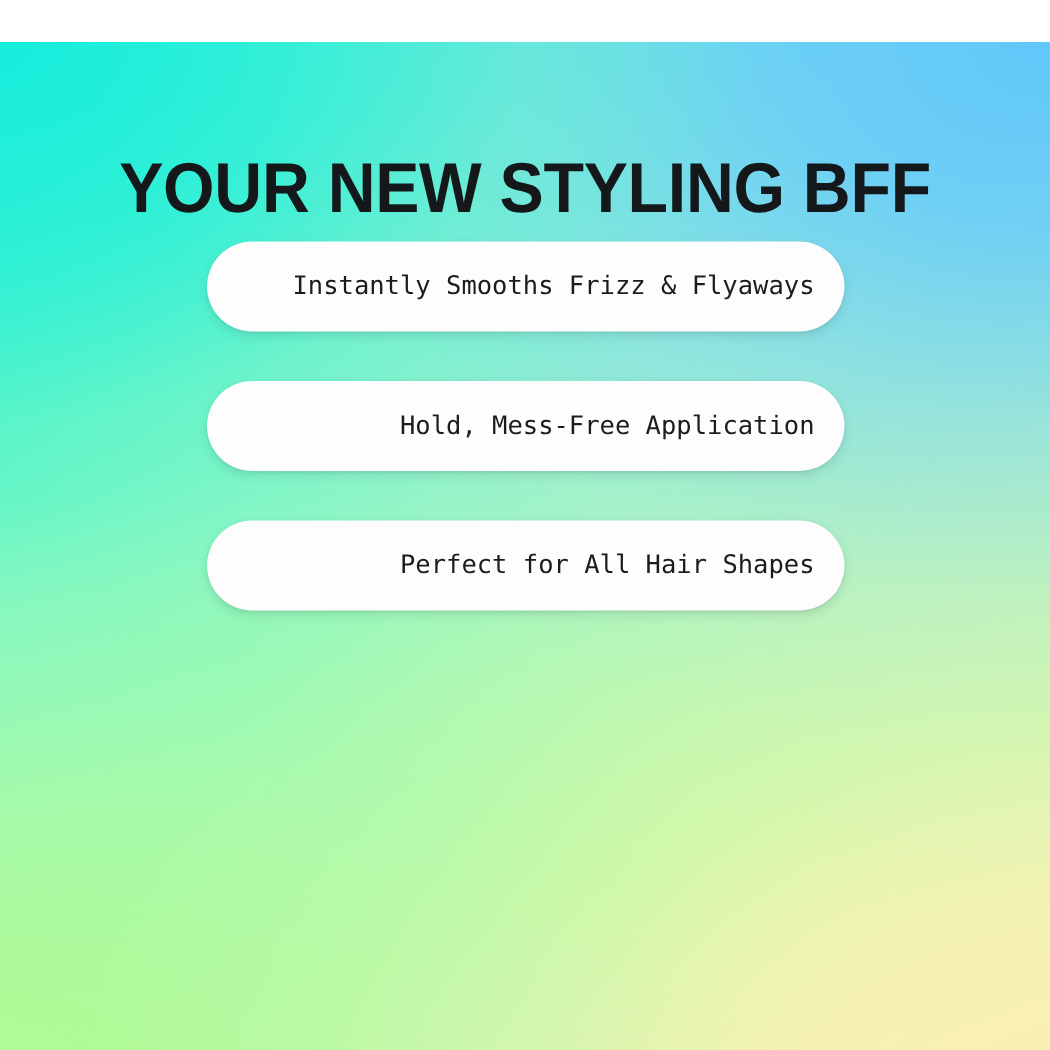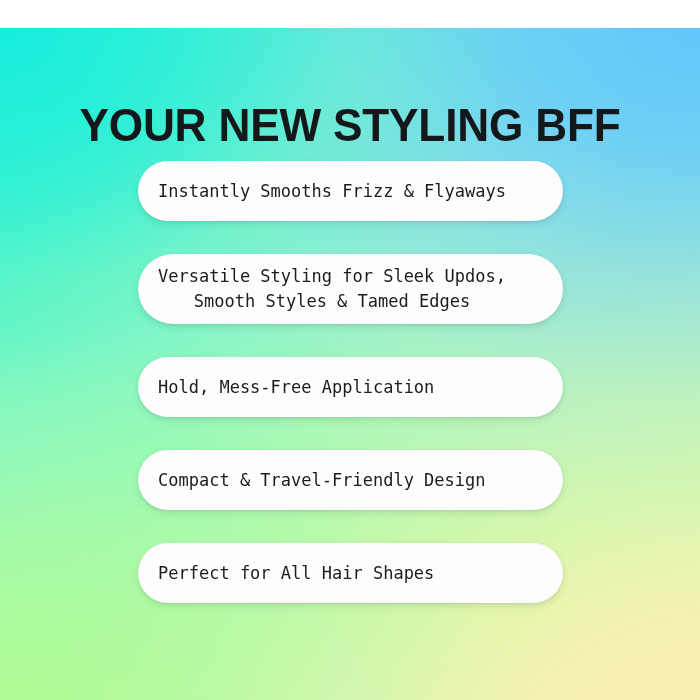--- a/index.html
+++ b/index.html
@@ -117,21 +117,21 @@
   }
 
   .pill {
     box-sizing: border-box;
     width: 425px;
     min-height: 60px;
     background: #fdfdfd;
     border-radius: 40px;
     display: flex;
     align-items: center;
-    justify-content: flex-start;
+    justify-content: flex-end;
     padding: 7px 20px;
     box-shadow:
       0 3px 7px rgba(40, 60, 60, 0.13),
       0 1px 2px rgba(40, 60, 60, 0.08);
   }
 
   .pill-two-line {
     min-height: 70px;
   }
 
@@ -160,32 +160,25 @@
 
     <h1 class="headline">YOUR NEW STYLING BFF</h1>
 
     <div class="pill-list">
 
       <div class="pill">
         <span class="pill-label">Instantly Smooths Frizz &amp; Flyaways</span>
       </div>
 
 
-      <div class="pill pill-two-line">
-        <span class="pill-label">Versatile Styling for Sleek Updos,
-Smooth Styles &amp; Tamed Edges</span>
-      </div>
 
       <div class="pill">
         <span class="pill-label">Hold, Mess-Free Application</span>
       </div>
 
-      <div class="pill">
-        <span class="pill-label">Compact &amp; Travel-Friendly Design</span>
-      </div>
 
       <div class="pill">
         <span class="pill-label">Perfect for All Hair Shapes</span>
       </div>
 
     </div>
   </div>
 </div>
 
 </body></html>

